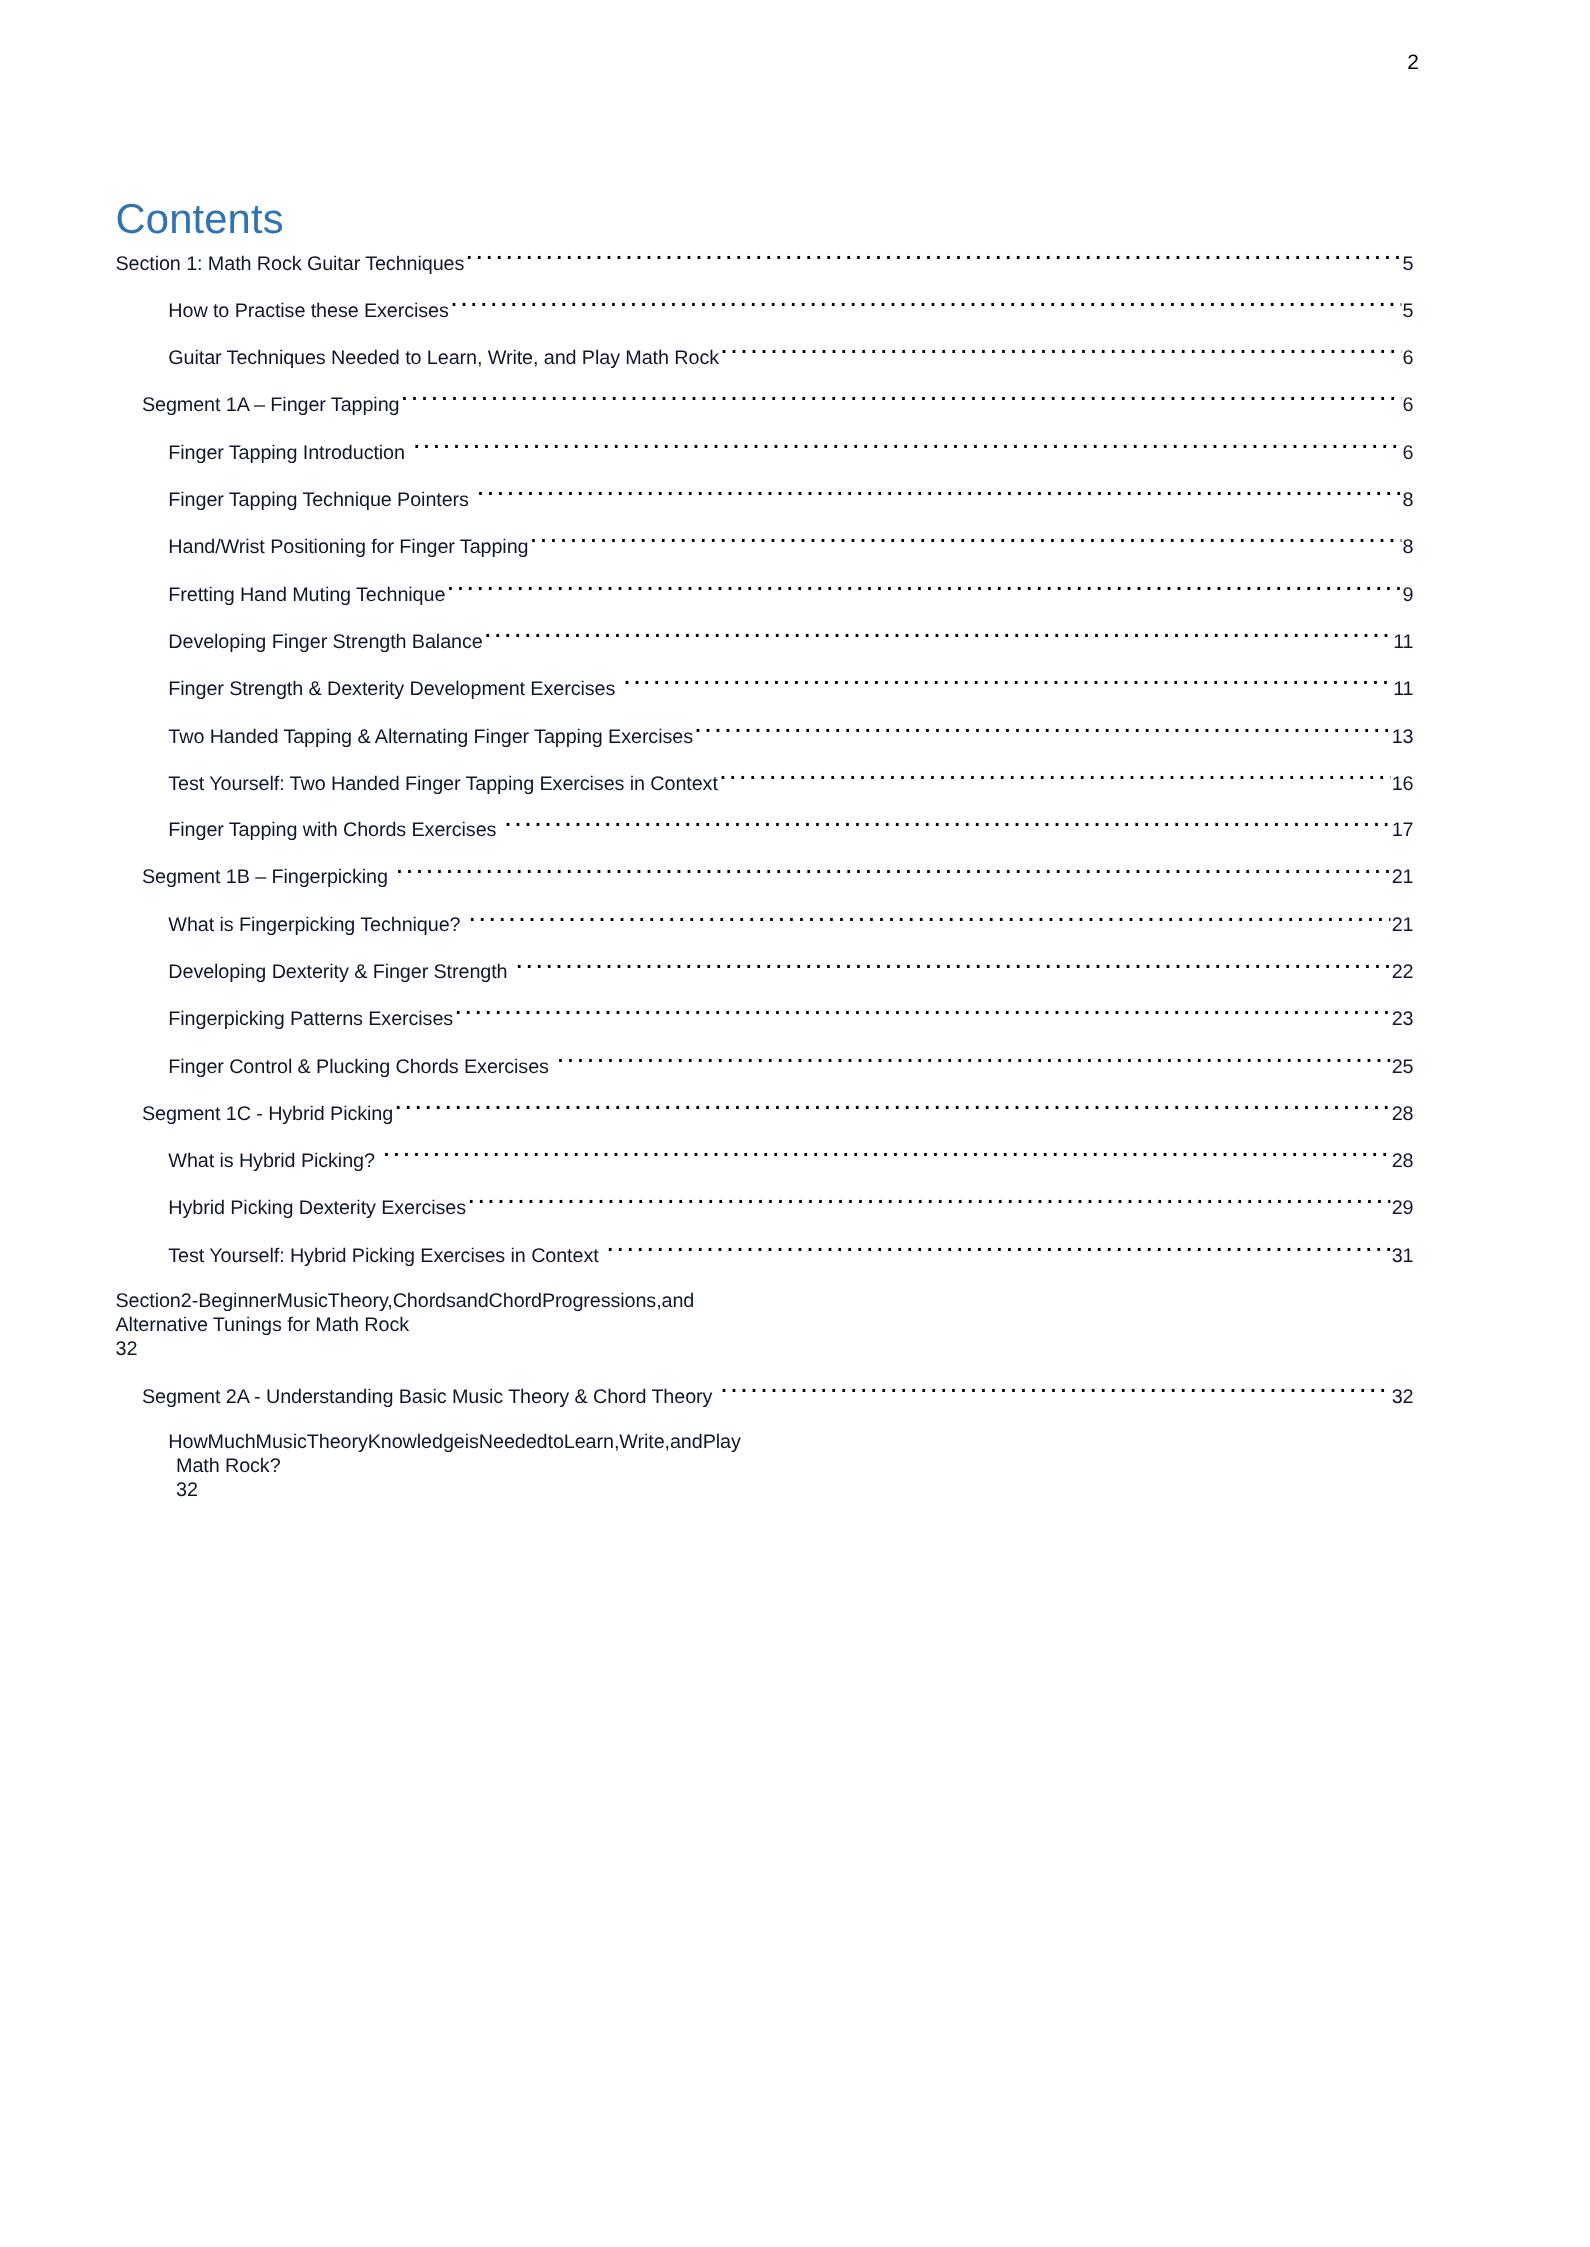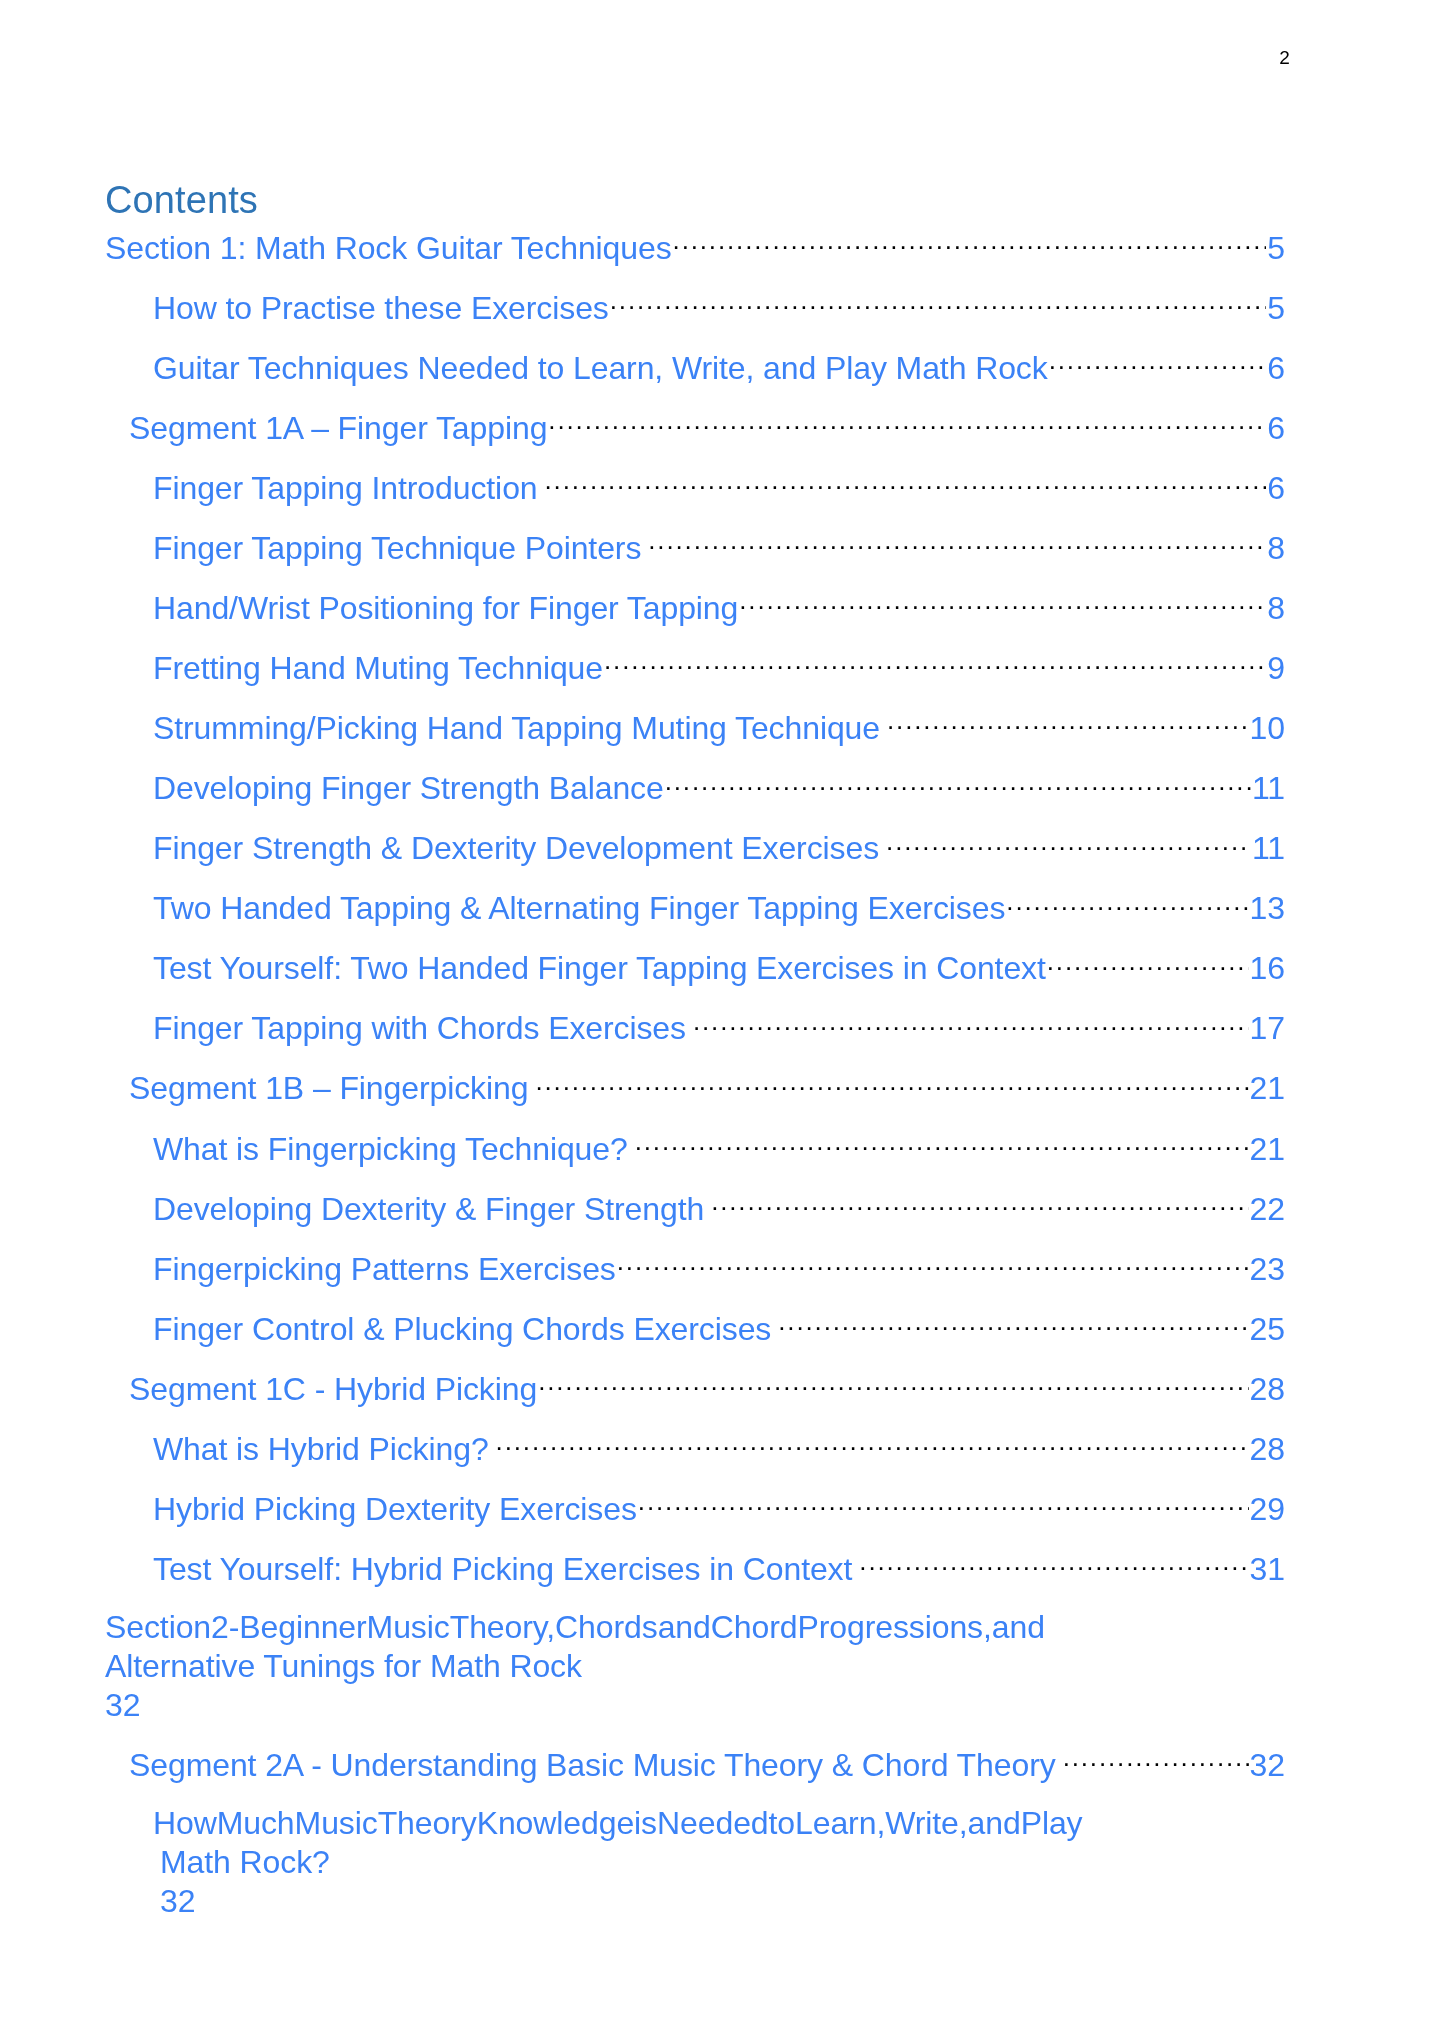--- a/index.html
+++ b/index.html
@@ -45,23 +45,23 @@
     letter-spacing: 0.1px;
   }
   .toc-list {
     list-style: none;
     margin: 0;
     padding: 0;
   }
   .toc-entry {
     display: block;
     position: relative;
-    font-size: 32px;
+    font-size: 18px;
     line-height: 1.22;
-    color: #3b82f6;
+    color: #0f172a;
     margin: 0 0 19px 0;
     letter-spacing: -0.1px;
   }
   
   .lvl-0 { padding-left: 0px; }
   .lvl-1 { padding-left: 24px; }
   .lvl-2 { padding-left: 48px; }
 
   
   .row {
@@ -178,27 +178,20 @@
             <span class="pagenum">8</span>
           </div>
         </div>
         <div class="toc-entry lvl-2">
           <div class="row">
             <span class="title">Fretting Hand Muting Technique</span>
             <span class="leader"></span>
             <span class="pagenum">9</span>
           </div>
         </div>
-        <div class="toc-entry lvl-2 gap-before-leader">
-          <div class="row">
-            <span class="title">Strumming/Picking Hand Tapping Muting Technique</span>
-            <span class="leader"></span>
-            <span class="pagenum">10</span>
-          </div>
-        </div>
         <div class="toc-entry lvl-2">
           <div class="row">
             <span class="title">Developing Finger Strength Balance</span>
             <span class="leader"></span>
             <span class="pagenum">11</span>
           </div>
         </div>
         <div class="toc-entry lvl-2 gap-before-leader">
           <div class="row">
             <span class="title">Finger Strength &amp; Dexterity Development Exercises</span>

